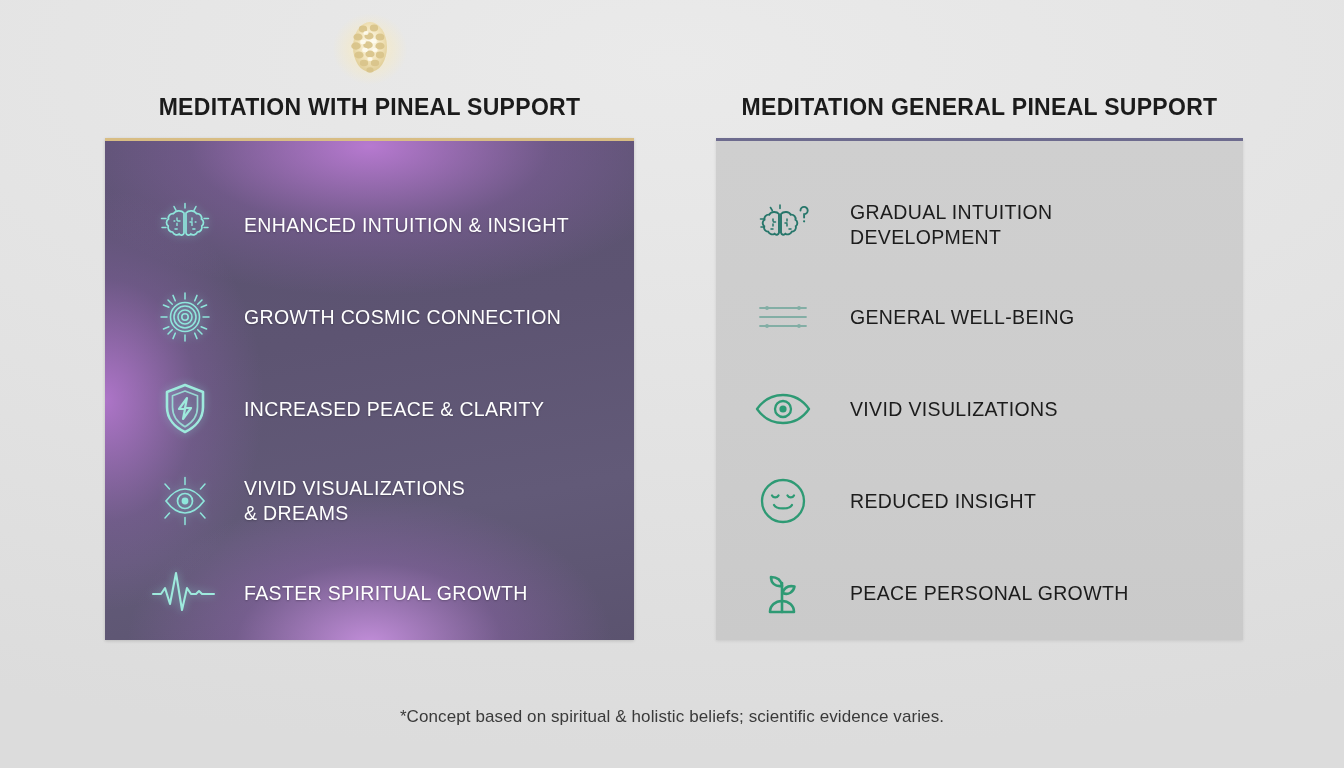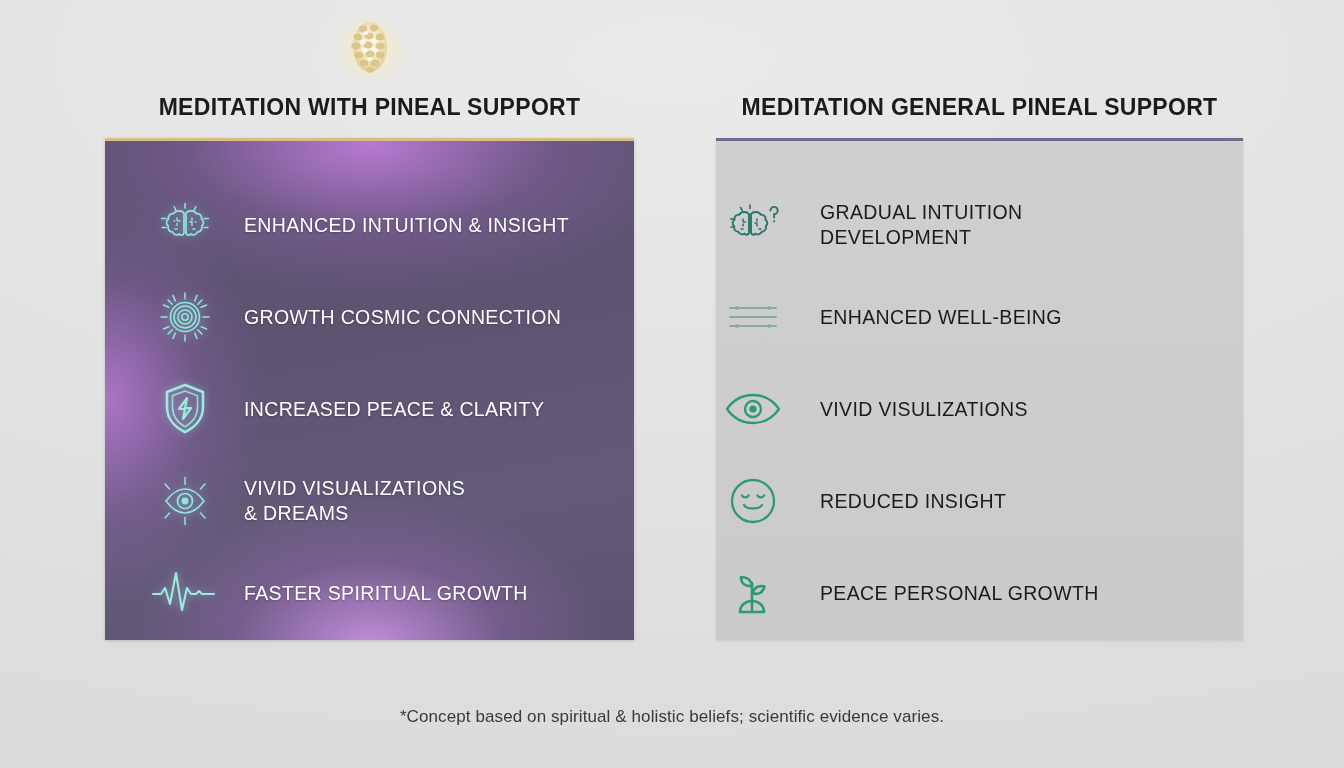--- a/index.html
+++ b/index.html
@@ -93,21 +93,21 @@
     position: absolute;
     left: 0; right: 0; top: 0;
     padding-top: 38px;
   }
   .row {
     display: flex;
     align-items: center;
     height: 92px;
   }
   .panel-left  .row { padding-left: 43px; }
-  .panel-right .row { }
+  .panel-right .row { padding-left: 30px; }
 
   .row-icon {
     width: 74px;
     min-width: 74px;
     height: 62px;
     display: flex;
     align-items: center;
     justify-content: center;
   }
   .panel-left .row-icon svg {
@@ -276,21 +276,21 @@
     <div class="row">
       <span class="row-icon">
         <svg width="58" height="36" viewBox="0 0 58 36" fill="none" stroke="#6aa498" stroke-width="1.8" stroke-linecap="round" opacity="0.75">
           <path d="M6 9h46M6 18h46M6 27h46"></path>
           <circle cx="13" cy="9" r="1.9" fill="#6aa498" stroke="none"></circle>
           <circle cx="45" cy="9" r="1.9" fill="#6aa498" stroke="none"></circle>
           <circle cx="13" cy="27" r="1.9" fill="#6aa498" stroke="none"></circle>
           <circle cx="45" cy="27" r="1.9" fill="#6aa498" stroke="none"></circle>
         </svg>
       </span>
-      <span class="row-label">ENHANCED WELL-BEING</span>
+      <span class="row-label">GENERAL WELL-BEING</span>
     </div>
 
     <div class="row">
       <span class="row-icon">
         <svg width="60" height="38" viewBox="0 0 60 38" fill="none" stroke="#2e9a74" stroke-width="2.3" stroke-linejoin="round">
           <path d="M4 19c7-10 15-14 26-14s19 4 26 14c-7 10-15 14-26 14S11 29 4 19z"></path>
           <circle cx="30" cy="19" r="8"></circle>
           <circle cx="30" cy="19" r="3.6" fill="#2e9a74" stroke="none"></circle>
         </svg>
       </span>

